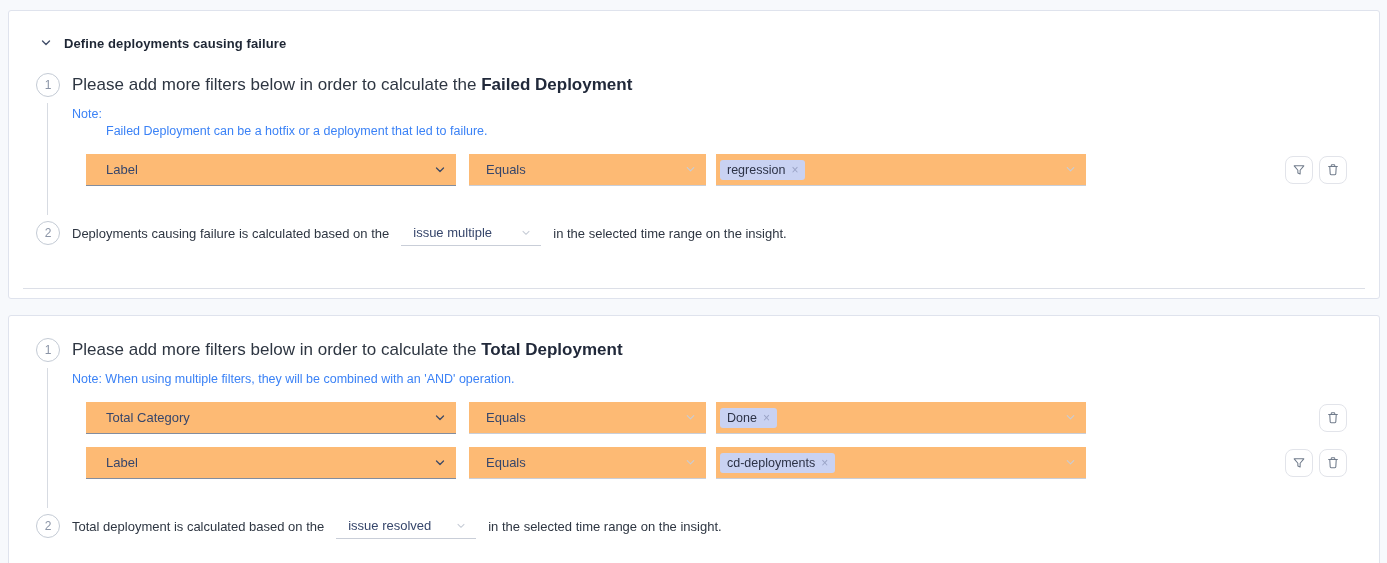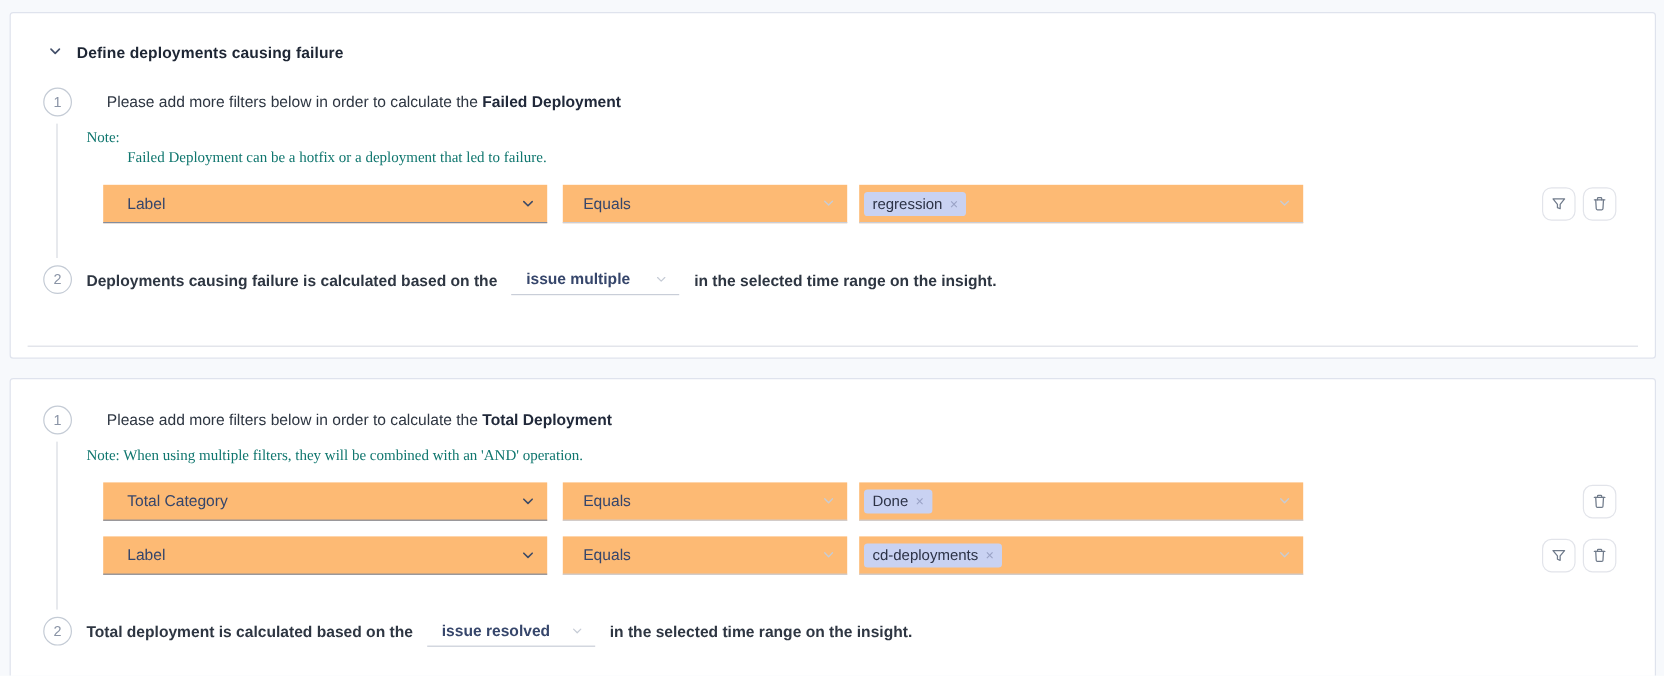--- a/index.html
+++ b/index.html
@@ -46,23 +46,23 @@
     width: 24px; height: 24px;
     border: 1px solid #c4cbd5; border-radius: 50%;
     display: flex; align-items: center; justify-content: center;
     font-size: 12px; color: #8a94a6; background: #fff;
   }
   .step-vline {
     position: absolute; left: 38px; top: 30px; bottom: -28px;
     width: 1px; background: #d7dbe2;
   }
   .step-content { margin-left: 63px; }
-  .intro { font-size: 13px; color: #2e3642; line-height: 24px; margin-left: 17px; }
+  .intro { font-size: 17px; color: #2e3642; line-height: 24px; }
   .intro b { color: #21293a; }
-  .note { font-size: 12.5px; color: #0f766e; font-family: Liberation Serif, serif; }
+  .note { font-size: 12.5px; color: #3b82f6; }
   .note-label { margin-top: 9px; line-height: 17px; }
   .note-line { margin-left: 34px; line-height: 17px; }
   .note-single { margin-top: 9px; line-height: 17px; }
 
   .filter-rows { margin-top: 13px; }
   .filter-row { display: flex; align-items: center; height: 34px; margin-bottom: 11px; }
   .filter-row:last-child { margin-bottom: 0; }
 
   .sel {
     position: relative; height: 32px;
@@ -91,21 +91,21 @@
     display: flex; gap: 6px; align-items: center;
   }
   .icon-btn {
     width: 28px; height: 28px;
     border: 1px solid #e2e4ea; border-radius: 8px;
     background: #fff; cursor: pointer;
     display: flex; align-items: center; justify-content: center;
     color: #707b8b; padding: 0;
   }
 
-  .step2-line { font-size: 13px; color: #2e3642; line-height: 24px; display: flex; align-items: center; font-weight: bold; }
+  .step2-line { font-size: 13px; color: #2e3642; line-height: 24px; display: flex; align-items: center; }
   .inline-sel {
     position: relative;
     display: inline-flex; align-items: center;
     width: 140px; height: 25px;
     border-bottom: 1px solid #c9ced8;
     margin: 0 12px; padding-left: 12px;
     cursor: pointer;
   }
   .inline-sel .sel-label { font-size: 13px; color: #36466b; }
   .step.step-two { margin-top: 34px; }

